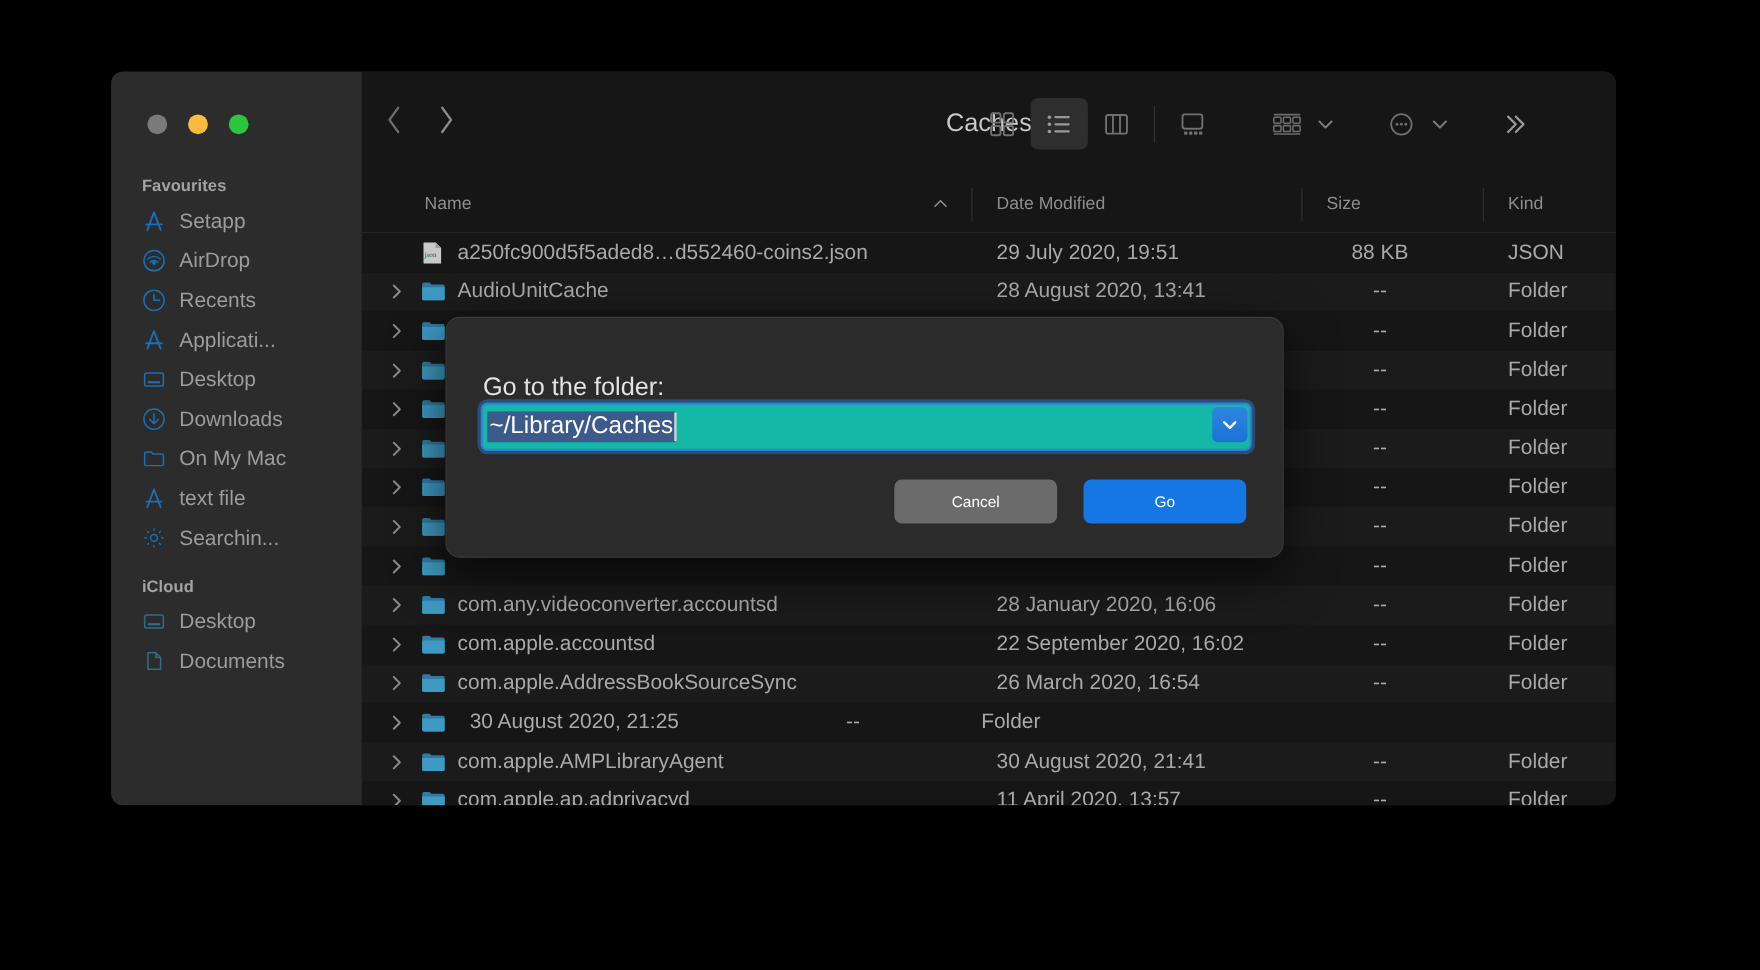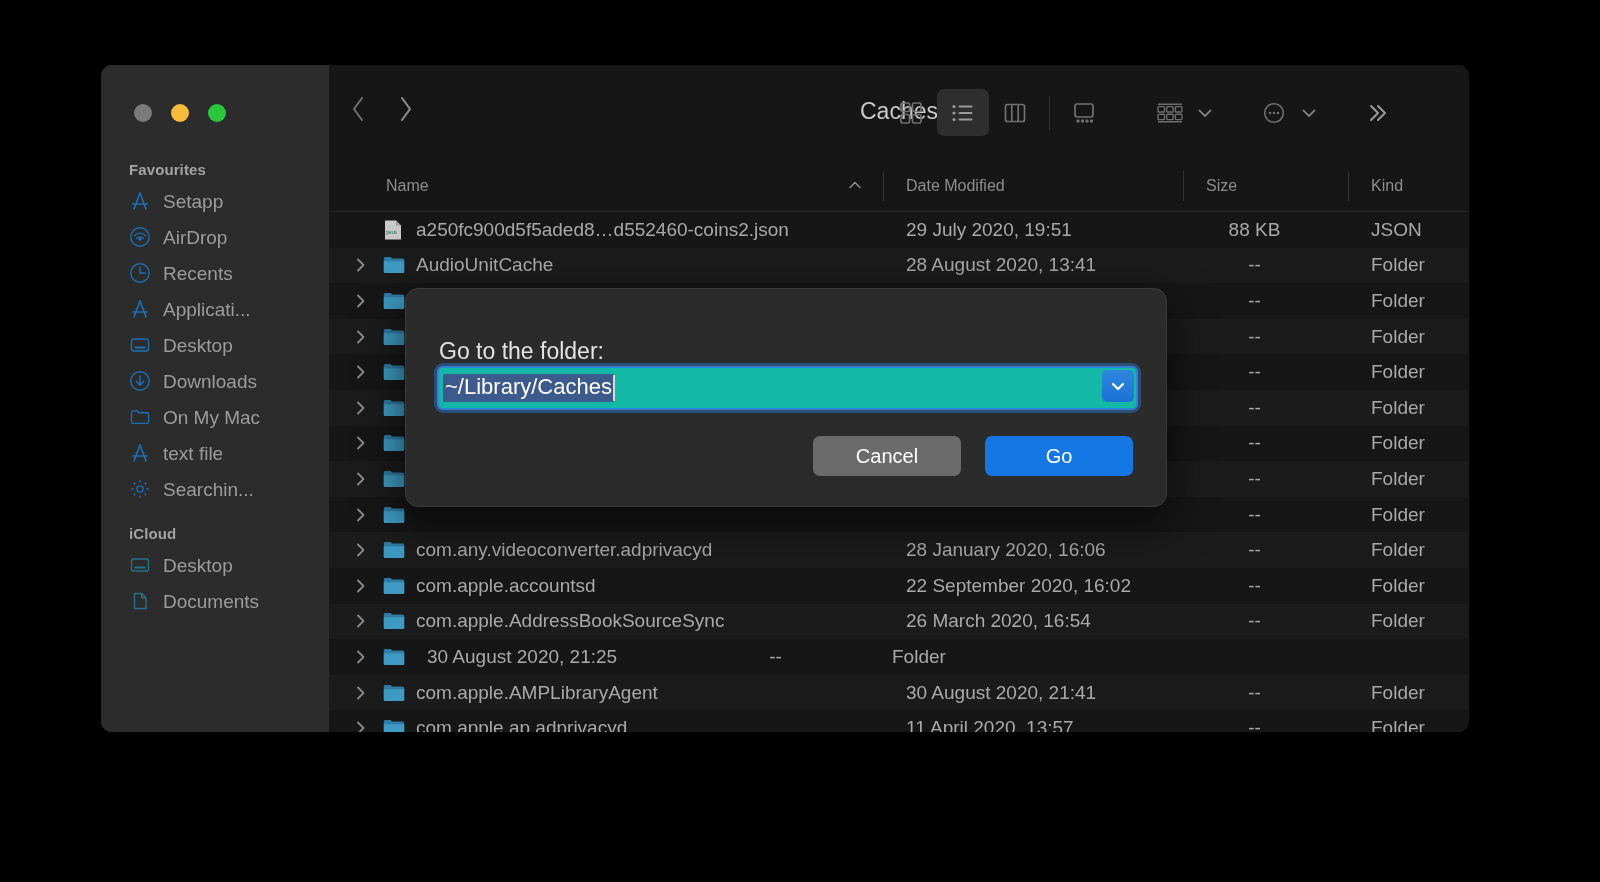--- a/index.html
+++ b/index.html
@@ -114,21 +114,21 @@
   }
   .caretbar{width:2px;height:26px;background:#d9d9d9;margin-left:-1px;}
   .popup-btn{
     position:absolute;right:2px;top:2px;width:32px;height:32px;
     background:linear-gradient(#2f86e0,#1a72d4);border-radius:5px;
     display:flex;align-items:center;justify-content:center;
   }
   .dlg-buttons{position:absolute;right:33px;bottom:30px;display:flex;gap:24px;}
   .btn{
     height:40px;border-radius:7px;display:flex;align-items:center;justify-content:center;
-    font-size:20px;color:#ffffff;padding:0 10px;box-sizing:border-box;
+    font-size:14px;color:#ffffff;padding:0 10px;box-sizing:border-box;
   }
   .btn-cancel{width:148px;background:#6b6b6b;}
   .btn-go{width:148px;background:#1577e3;}
 </style>
 </head>
 <body>
 
 <div class="screen">
 
   <div class="finder">
@@ -546,21 +546,21 @@
               <svg viewBox="0 0 14 18" width="14" height="18">
                 <path d="M4 3.5 9.5 9 4 14.5" stroke="#8a8a8a" stroke-width="1.8" fill="none" stroke-linecap="round" stroke-linejoin="round"></path>
               </svg>
             </span>
             <span class="ficon">
               <svg viewBox="0 0 22 18" width="22" height="18">
                 <path d="M.8 2.4A1.5 1.5 0 0 1 2.3.9h5.3l1.5 1.7h10.6A1.5 1.5 0 0 1 21.2 4.1v11.4a1.5 1.5 0 0 1-1.5 1.5H2.3A1.5 1.5 0 0 1 .8 15.5z" fill="#2f7ba4"></path>
                 <path d="M.8 5.2h20.4v10.3a1.5 1.5 0 0 1-1.5 1.5H2.3A1.5 1.5 0 0 1 .8 15.5z" fill="#3e9ac2"></path>
               </svg>
             </span>
-            <span class="fname">com.any.videoconverter.adprivacyd</span>
+            <span class="fname">com.any.videoconverter.accountsd</span>
             <span class="fdate">28 January 2020, 16:06</span>
             <span class="fsize">--</span>
             <span class="fkind">Folder</span>
           </div>
           <div class="row">
             <span class="twisty">
               <svg viewBox="0 0 14 18" width="14" height="18">
                 <path d="M4 3.5 9.5 9 4 14.5" stroke="#8a8a8a" stroke-width="1.8" fill="none" stroke-linecap="round" stroke-linejoin="round"></path>
               </svg>
             </span>

